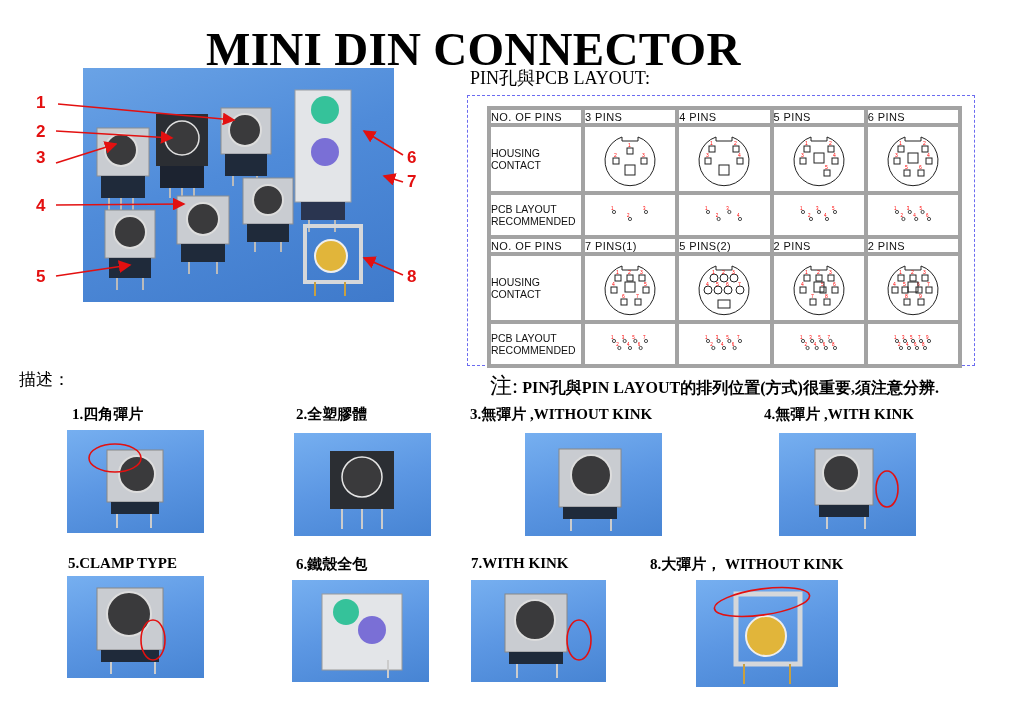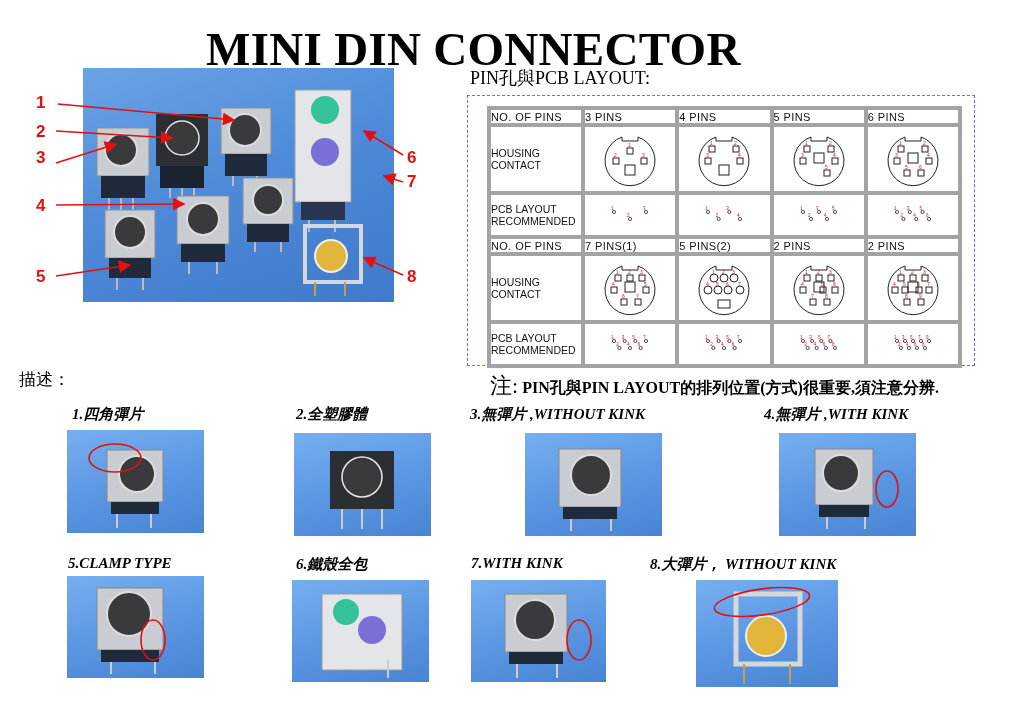--- a/index.html
+++ b/index.html
@@ -46,21 +46,21 @@
   
   #desc-heading {
     left: 19px; top: 368px; font-size: 17px; font-family: "DejaVu Serif", serif;
   }
   #note-line {
     left: 490px; top: 371px; font-size: 16px; white-space: nowrap;
   }
   #note-line .zhu { font-size: 22px; margin-right: 4px; }
   #note-line .b { font-weight: bold; margin-top: 29px; }
   .item-label {
-    position: absolute; font-weight: bold; font-size: 15px; white-space: nowrap; font-style: italic;
+    position: absolute; font-weight: bold; font-size: 15px; white-space: nowrap;
   }
   .item-photo {
     position: absolute; overflow: hidden;
     background: linear-gradient(165deg, #76aff0 0%, #5c97e3 50%, #4784d3 100%);
   }
 </style>
 </head>
 <body>
 
 <div id="main-title" class="abs">MINI DIN CONNECTOR</div>

